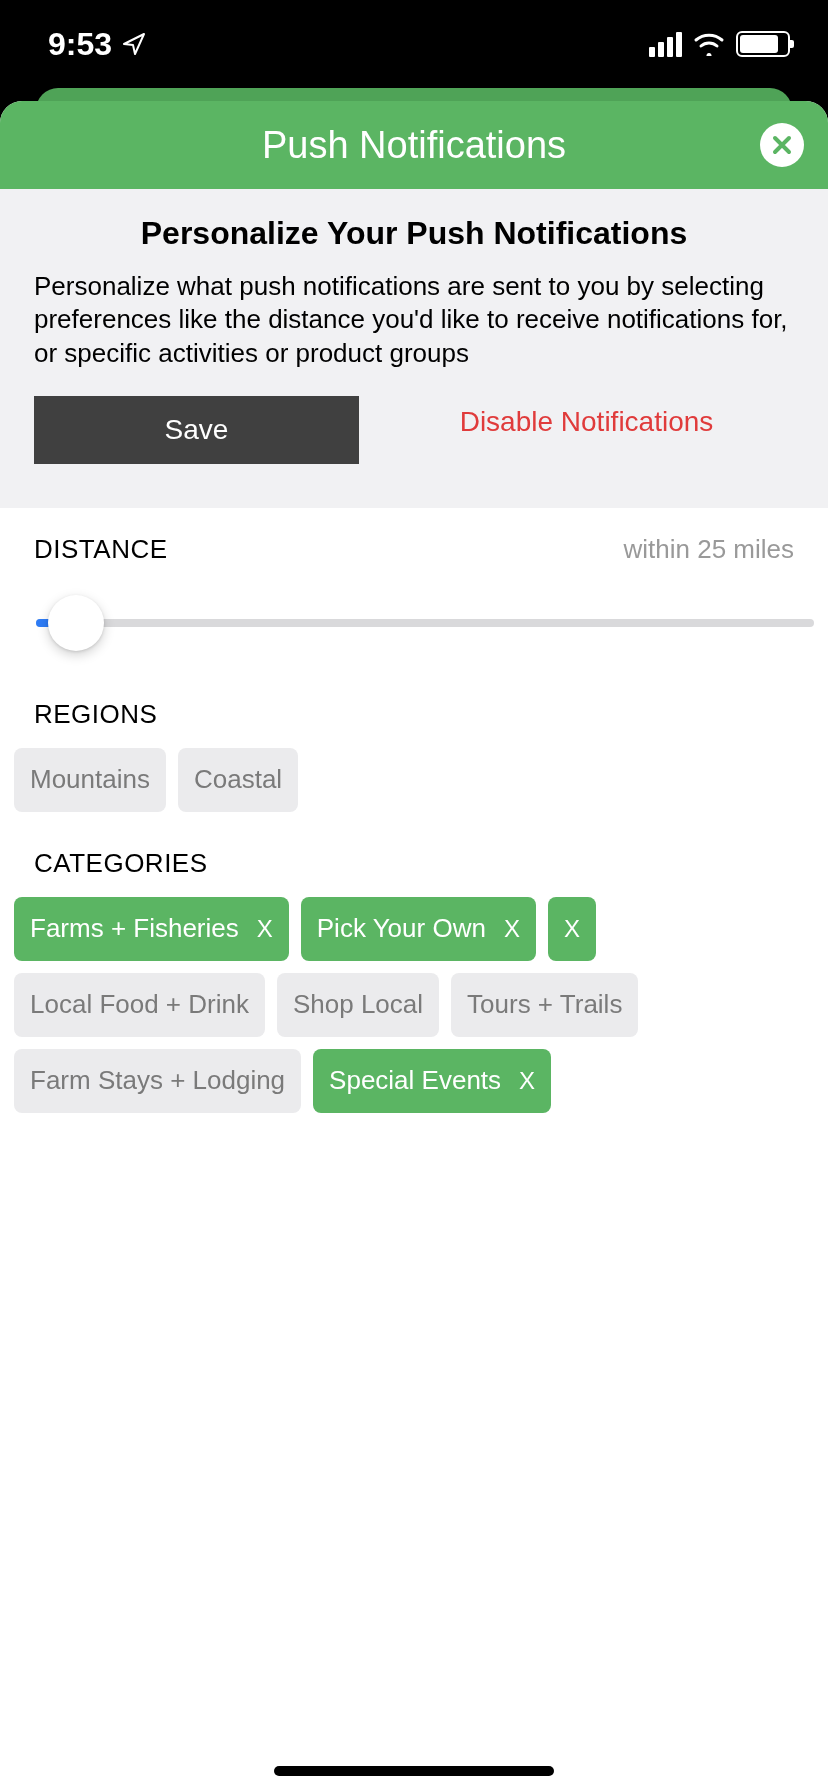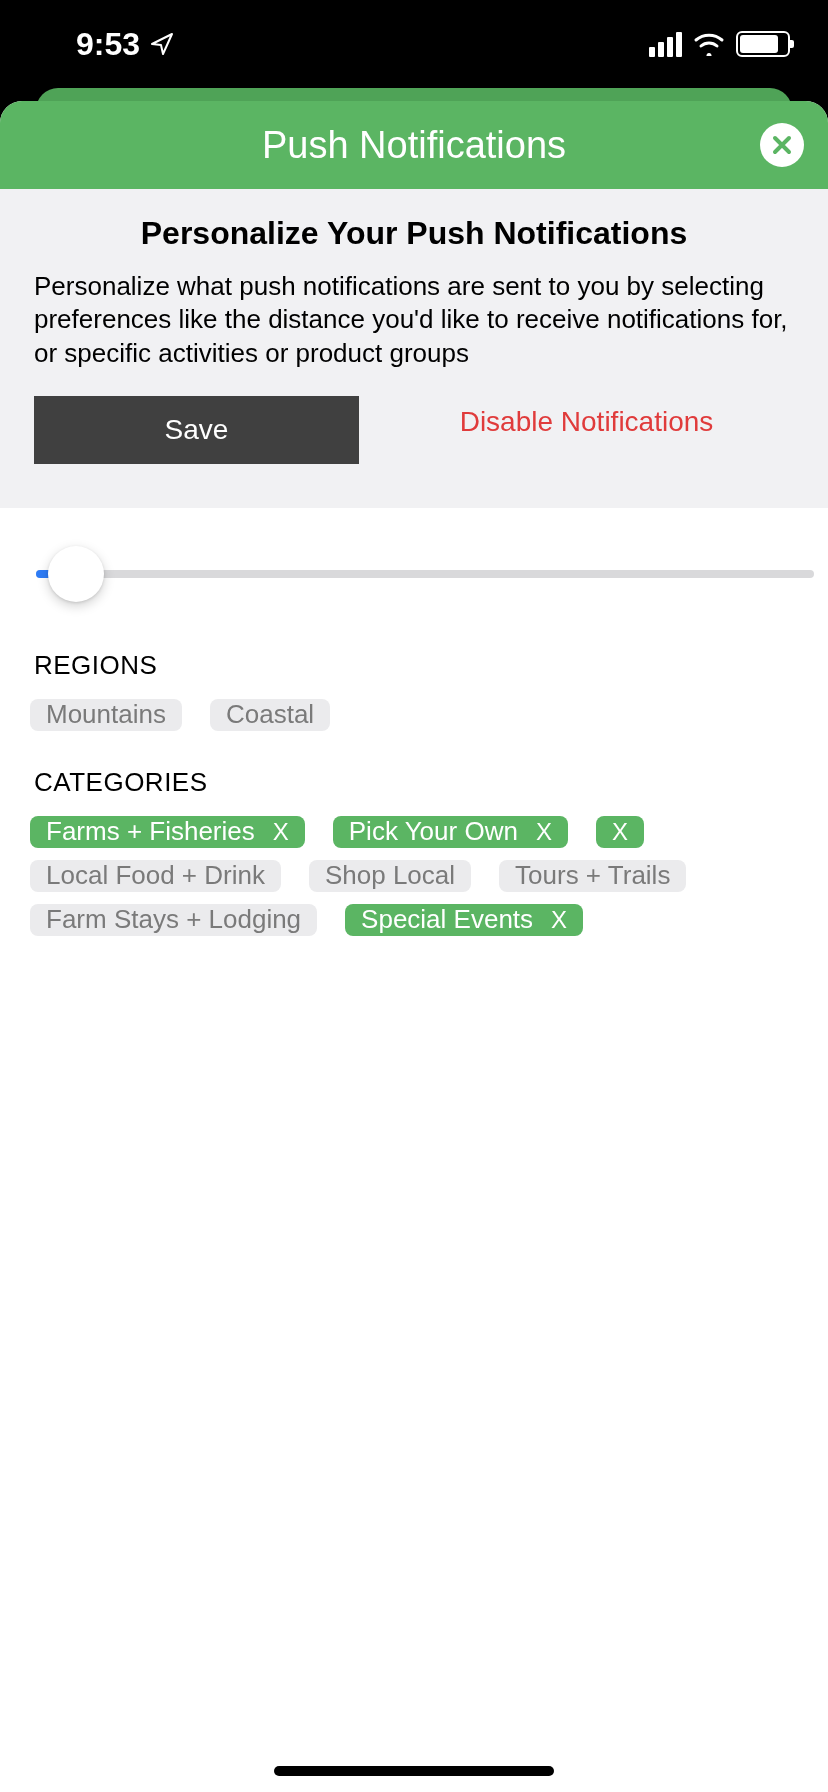--- a/index.html
+++ b/index.html
@@ -16,21 +16,21 @@
       position: relative;
       overflow: hidden;
     }
     .status-bar {
       height: 88px;
       background: #000;
       color: #fff;
       display: flex;
       align-items: center;
       justify-content: space-between;
-      padding: 0 38px 0 76px;
+      padding: 0 38px 0 48px;
     }
     .status-time {
       font-size: 32px;
       font-weight: 600;
       display: flex;
       align-items: center;
       gap: 10px;
     }
     .status-icons {
       display: flex;
@@ -216,30 +216,29 @@
       box-shadow: 0 4px 12px rgba(0,0,0,0.18), 0 1px 3px rgba(0,0,0,0.12);
       cursor: pointer;
     }
     .chips {
       display: flex;
       flex-wrap: wrap;
       gap: 12px;
       margin-left: -20px;
     }
     .chip {
-      height: 32px;
+      height: 64px;
       padding: 0 16px;
       border-radius: 8px;
       font-size: 26px;
       display: flex;
       align-items: center;
       border: none;
       cursor: pointer;
       white-space: nowrap;
-      margin-left: 16px;
     }
     .chip-off {
       background: #ebebed;
       color: #7a7a7a;
     }
     .chip-on {
       background: #5bb563;
       color: #fff;
       gap: 18px;
     }
@@ -305,20 +304,24 @@
     <div class="intro-text">Personalize what push notifications are sent to you by selecting preferences like the distance you'd like to receive notifications for, or specific activities or product groups</div>
     <div class="button-row">
       <button class="save-btn">Save</button>
       <button class="disable-btn">Disable Notifications</button>
     </div>
   </div>
 
   <div class="content">
 
     <div class="section">
+      <div class="section-header">
+        <div class="section-title">DISTANCE</div>
+        <div class="distance-value">within 25 miles</div>
+      </div>
       <div class="slider-track">
         <div class="track-bg"></div>
         <div class="track-fill"></div>
         <div class="slider-thumb"></div>
       </div>
     </div>
 
     <div class="section">
       <div class="section-header">
         <div class="section-title">REGIONS</div>

